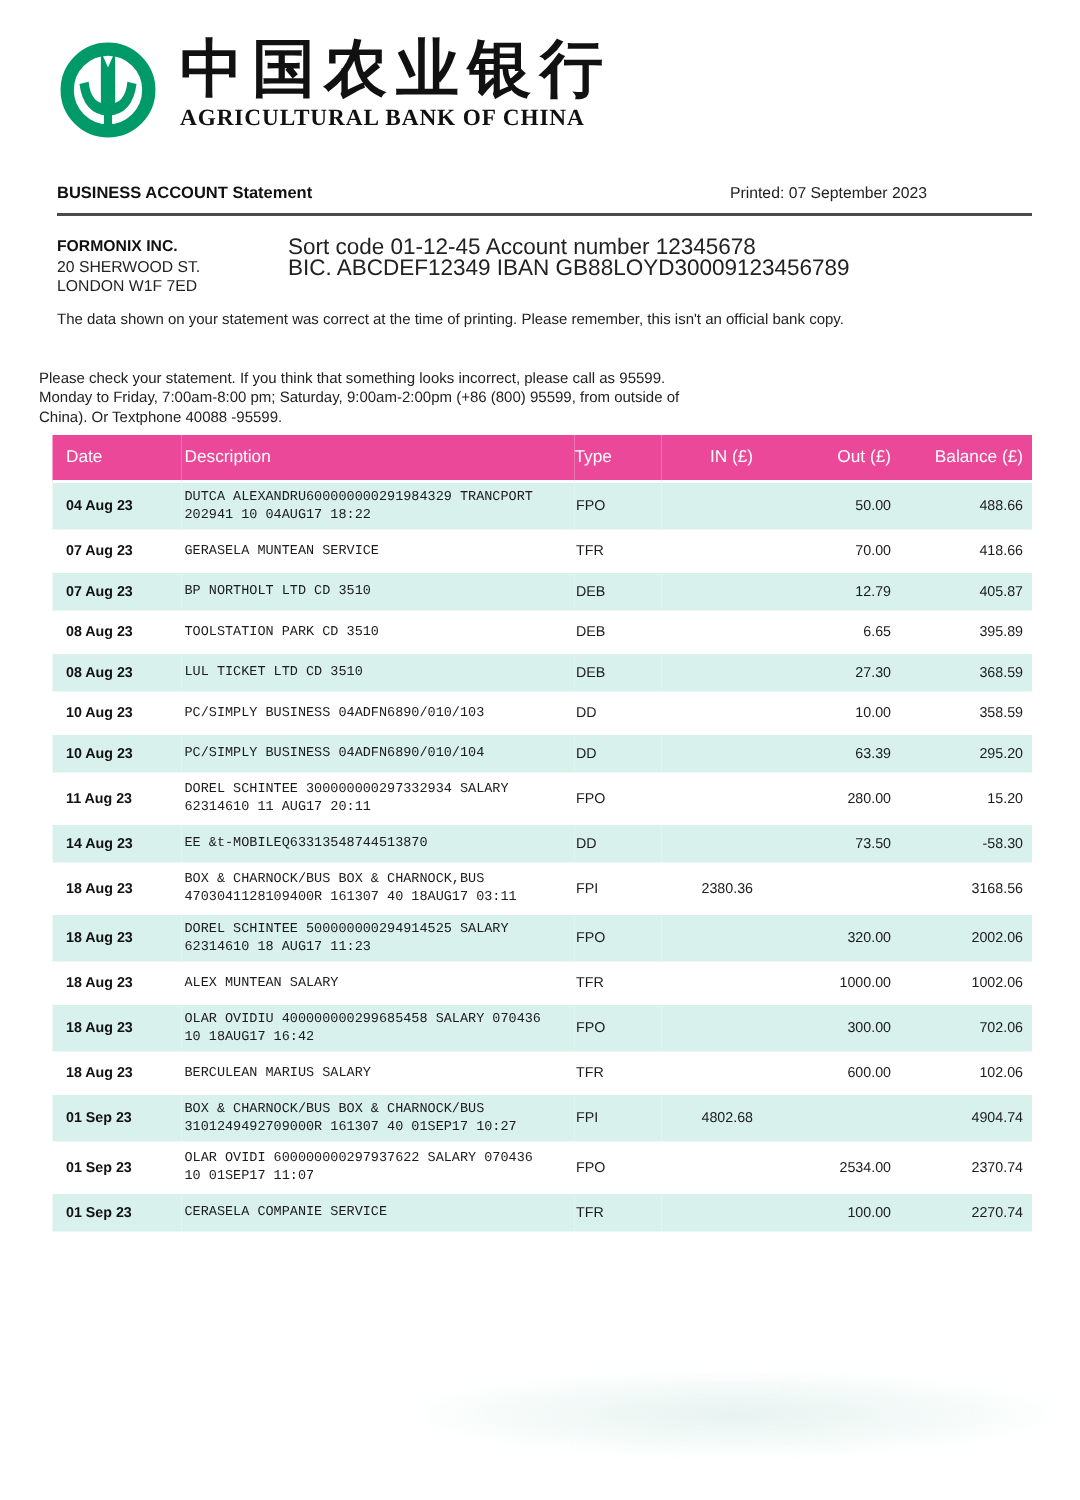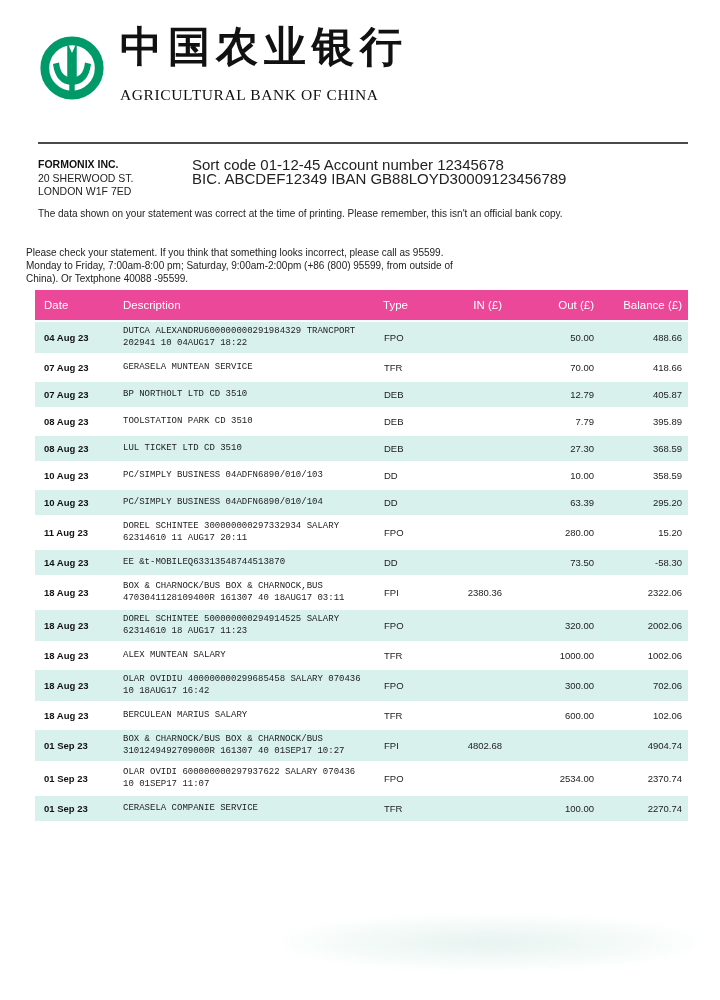--- a/index.html
+++ b/index.html
@@ -11,41 +11,41 @@
     background: #ffffff;
     font-family: "Liberation Sans", sans-serif;
     color: #1f1f1f;
     overflow: hidden;
   }
   
   .bank-header {
     position: absolute;
     left: 38px; top: 24px;
     display: flex;
-    align-items: flex-end;
+    align-items: flex-start;
     gap: 14px;
   }
   .logo-svg { width: 68px; height: 72px; display: block; }
   .bank-names { display: flex; flex-direction: column; }
   .bank-name-cn {
     font-size: 42px;
     font-weight: 700;
     letter-spacing: 6px;
     color: #111;
     line-height: 46px;
     font-family: "Liberation Serif", serif;
     white-space: nowrap;
   }
   .bank-name-en {
     font-size: 15.5px;
-    font-weight: 400;
+    font-weight: 700;
     color: #111;
     letter-spacing: 0.6px;
     font-family: "Liberation Serif", serif;
-    margin-top: 16px;
+    margin-top: 0;
     white-space: nowrap;
   }
   
   .titlebar {
     position: absolute;
     left: 38px; right: 32px; top: 123px;
     display: flex;
     justify-content: space-between;
     align-items: baseline;
   }
@@ -138,20 +138,24 @@
       <path d="M22 46 Q26 76 50 77 L50 66 Q33 66 31 44 Z" fill="#009a68"></path>
       <path d="M78 46 Q74 76 50 77 L50 66 Q67 66 69 44 Z" fill="#009a68"></path>
       <rect x="46" y="70" width="8" height="22" fill="#009a68"></rect>
     </svg>
     <div class="bank-names">
       <div class="bank-name-cn">中国农业银行</div>
       <div class="bank-name-en">AGRICULTURAL BANK OF CHINA</div>
     </div>
   </div>
 
+  <div class="titlebar">
+    <span class="statement-title">BUSINESS ACCOUNT Statement</span>
+    <span class="printed-label">Printed: 07 September 2023</span>
+  </div>
   <hr class="rule">
 
   <div class="account-block">
     <div class="holder">
       <div class="holder-name">FORMONIX INC.</div>
       <div>20 SHERWOOD ST.</div>
       <div>LONDON W1F 7ED</div>
     </div>
     <div class="details">
       <div>Sort code 01-12-45  Account number 12345678</div>
@@ -204,21 +208,21 @@
           <td class="col-type">DEB</td>
           <td class="col-in"></td>
           <td class="col-out">12.79</td>
           <td class="col-balance">405.87</td>
         </tr>
         <tr>
           <td class="col-date">08 Aug 23</td>
           <td class="col-desc">TOOLSTATION PARK CD 3510</td>
           <td class="col-type">DEB</td>
           <td class="col-in"></td>
-          <td class="col-out">7.79</td>
+          <td class="col-out">6.65</td>
           <td class="col-balance">395.89</td>
         </tr>
         <tr class="alt">
           <td class="col-date">08 Aug 23</td>
           <td class="col-desc">LUL TICKET LTD CD 3510</td>
           <td class="col-type">DEB</td>
           <td class="col-in"></td>
           <td class="col-out">27.30</td>
           <td class="col-balance">368.59</td>
         </tr>
@@ -253,21 +257,21 @@
           <td class="col-in"></td>
           <td class="col-out">73.50</td>
           <td class="col-balance">-58.30</td>
         </tr>
         <tr>
           <td class="col-date">18 Aug 23</td>
           <td class="col-desc">BOX &amp; CHARNOCK/BUS BOX &amp; CHARNOCK,BUS 4703041128109400R 161307 40 18AUG17 03:11</td>
           <td class="col-type">FPI</td>
           <td class="col-in">2380.36</td>
           <td class="col-out"></td>
-          <td class="col-balance">2322.06</td>
+          <td class="col-balance">3168.56</td>
         </tr>
         <tr class="alt">
           <td class="col-date">18 Aug 23</td>
           <td class="col-desc">DOREL SCHINTEE 500000000294914525 SALARY 62314610 18 AUG17 11:23</td>
           <td class="col-type">FPO</td>
           <td class="col-in"></td>
           <td class="col-out">320.00</td>
           <td class="col-balance">2002.06</td>
         </tr>
         <tr>

